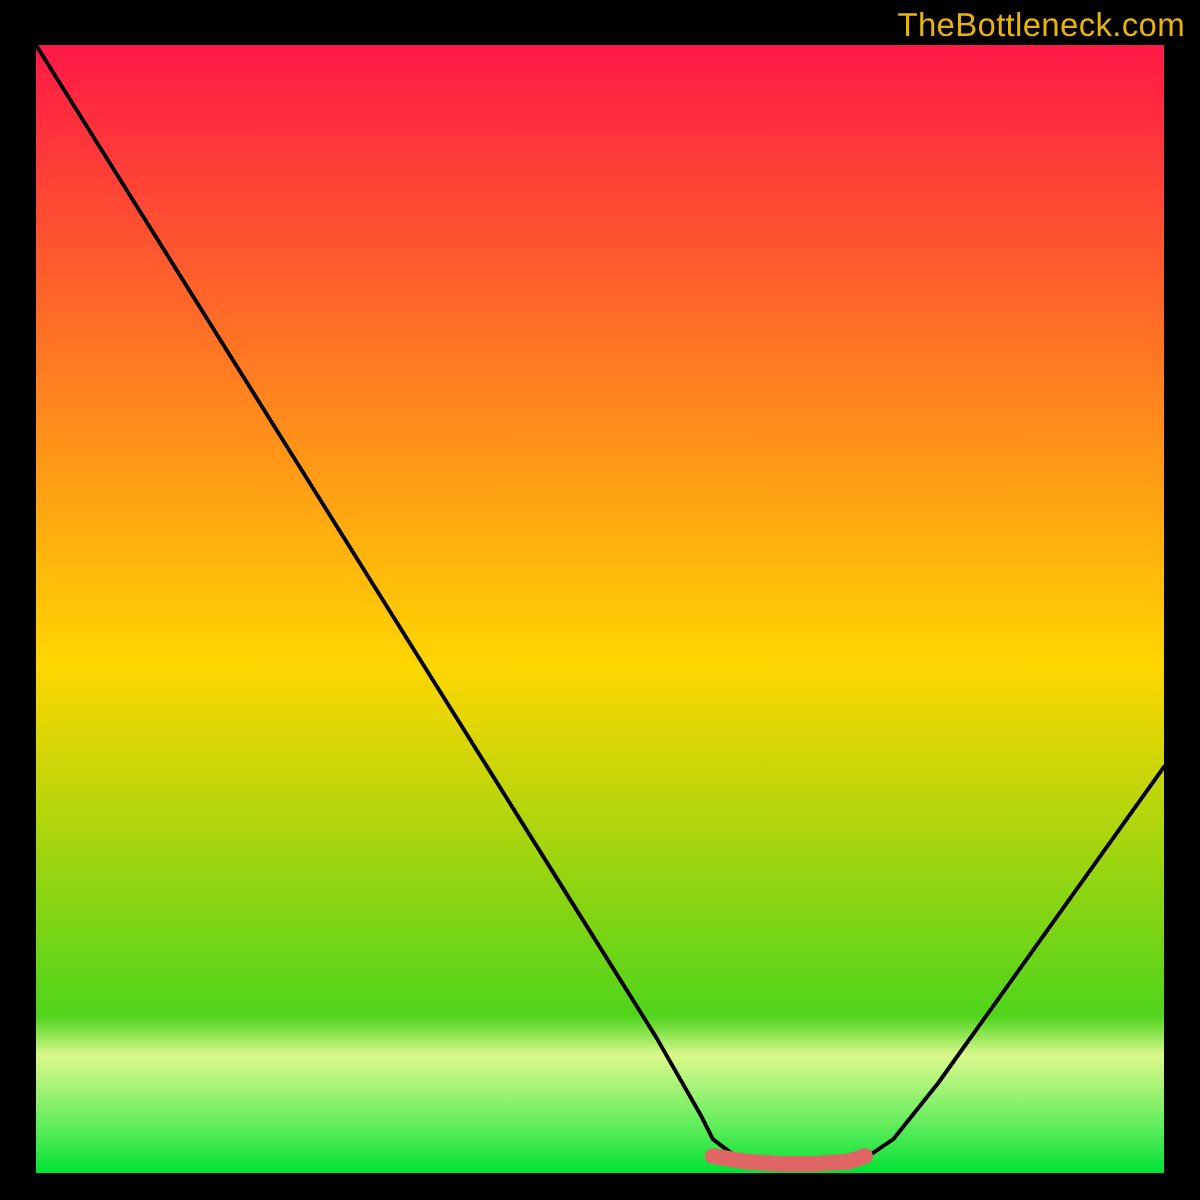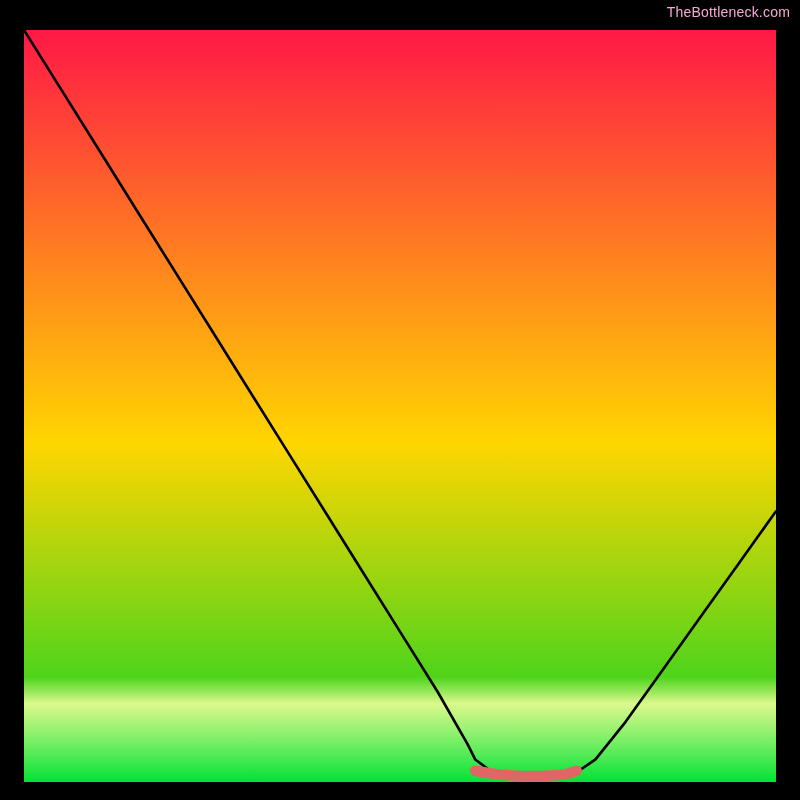--- a/index.html
+++ b/index.html
@@ -44,23 +44,23 @@
     position: absolute;
     left: 0;
     top: 0;
     width: 100%;
     height: 100%;
   }
   .watermark {
     position: absolute;
     top: 4px;
     right: 10px;
-    color: #f9a8d4;
+    color: #eab308;
     font-family: Arial, Helvetica, sans-serif;
-    font-size: 14px;
+    font-size: 22px;
     letter-spacing: 0.2px;
   }
 </style>
 </head>
 <body>
 
 <div class="frame">
 
   <div class="watermark">TheBottleneck.com</div>
 

